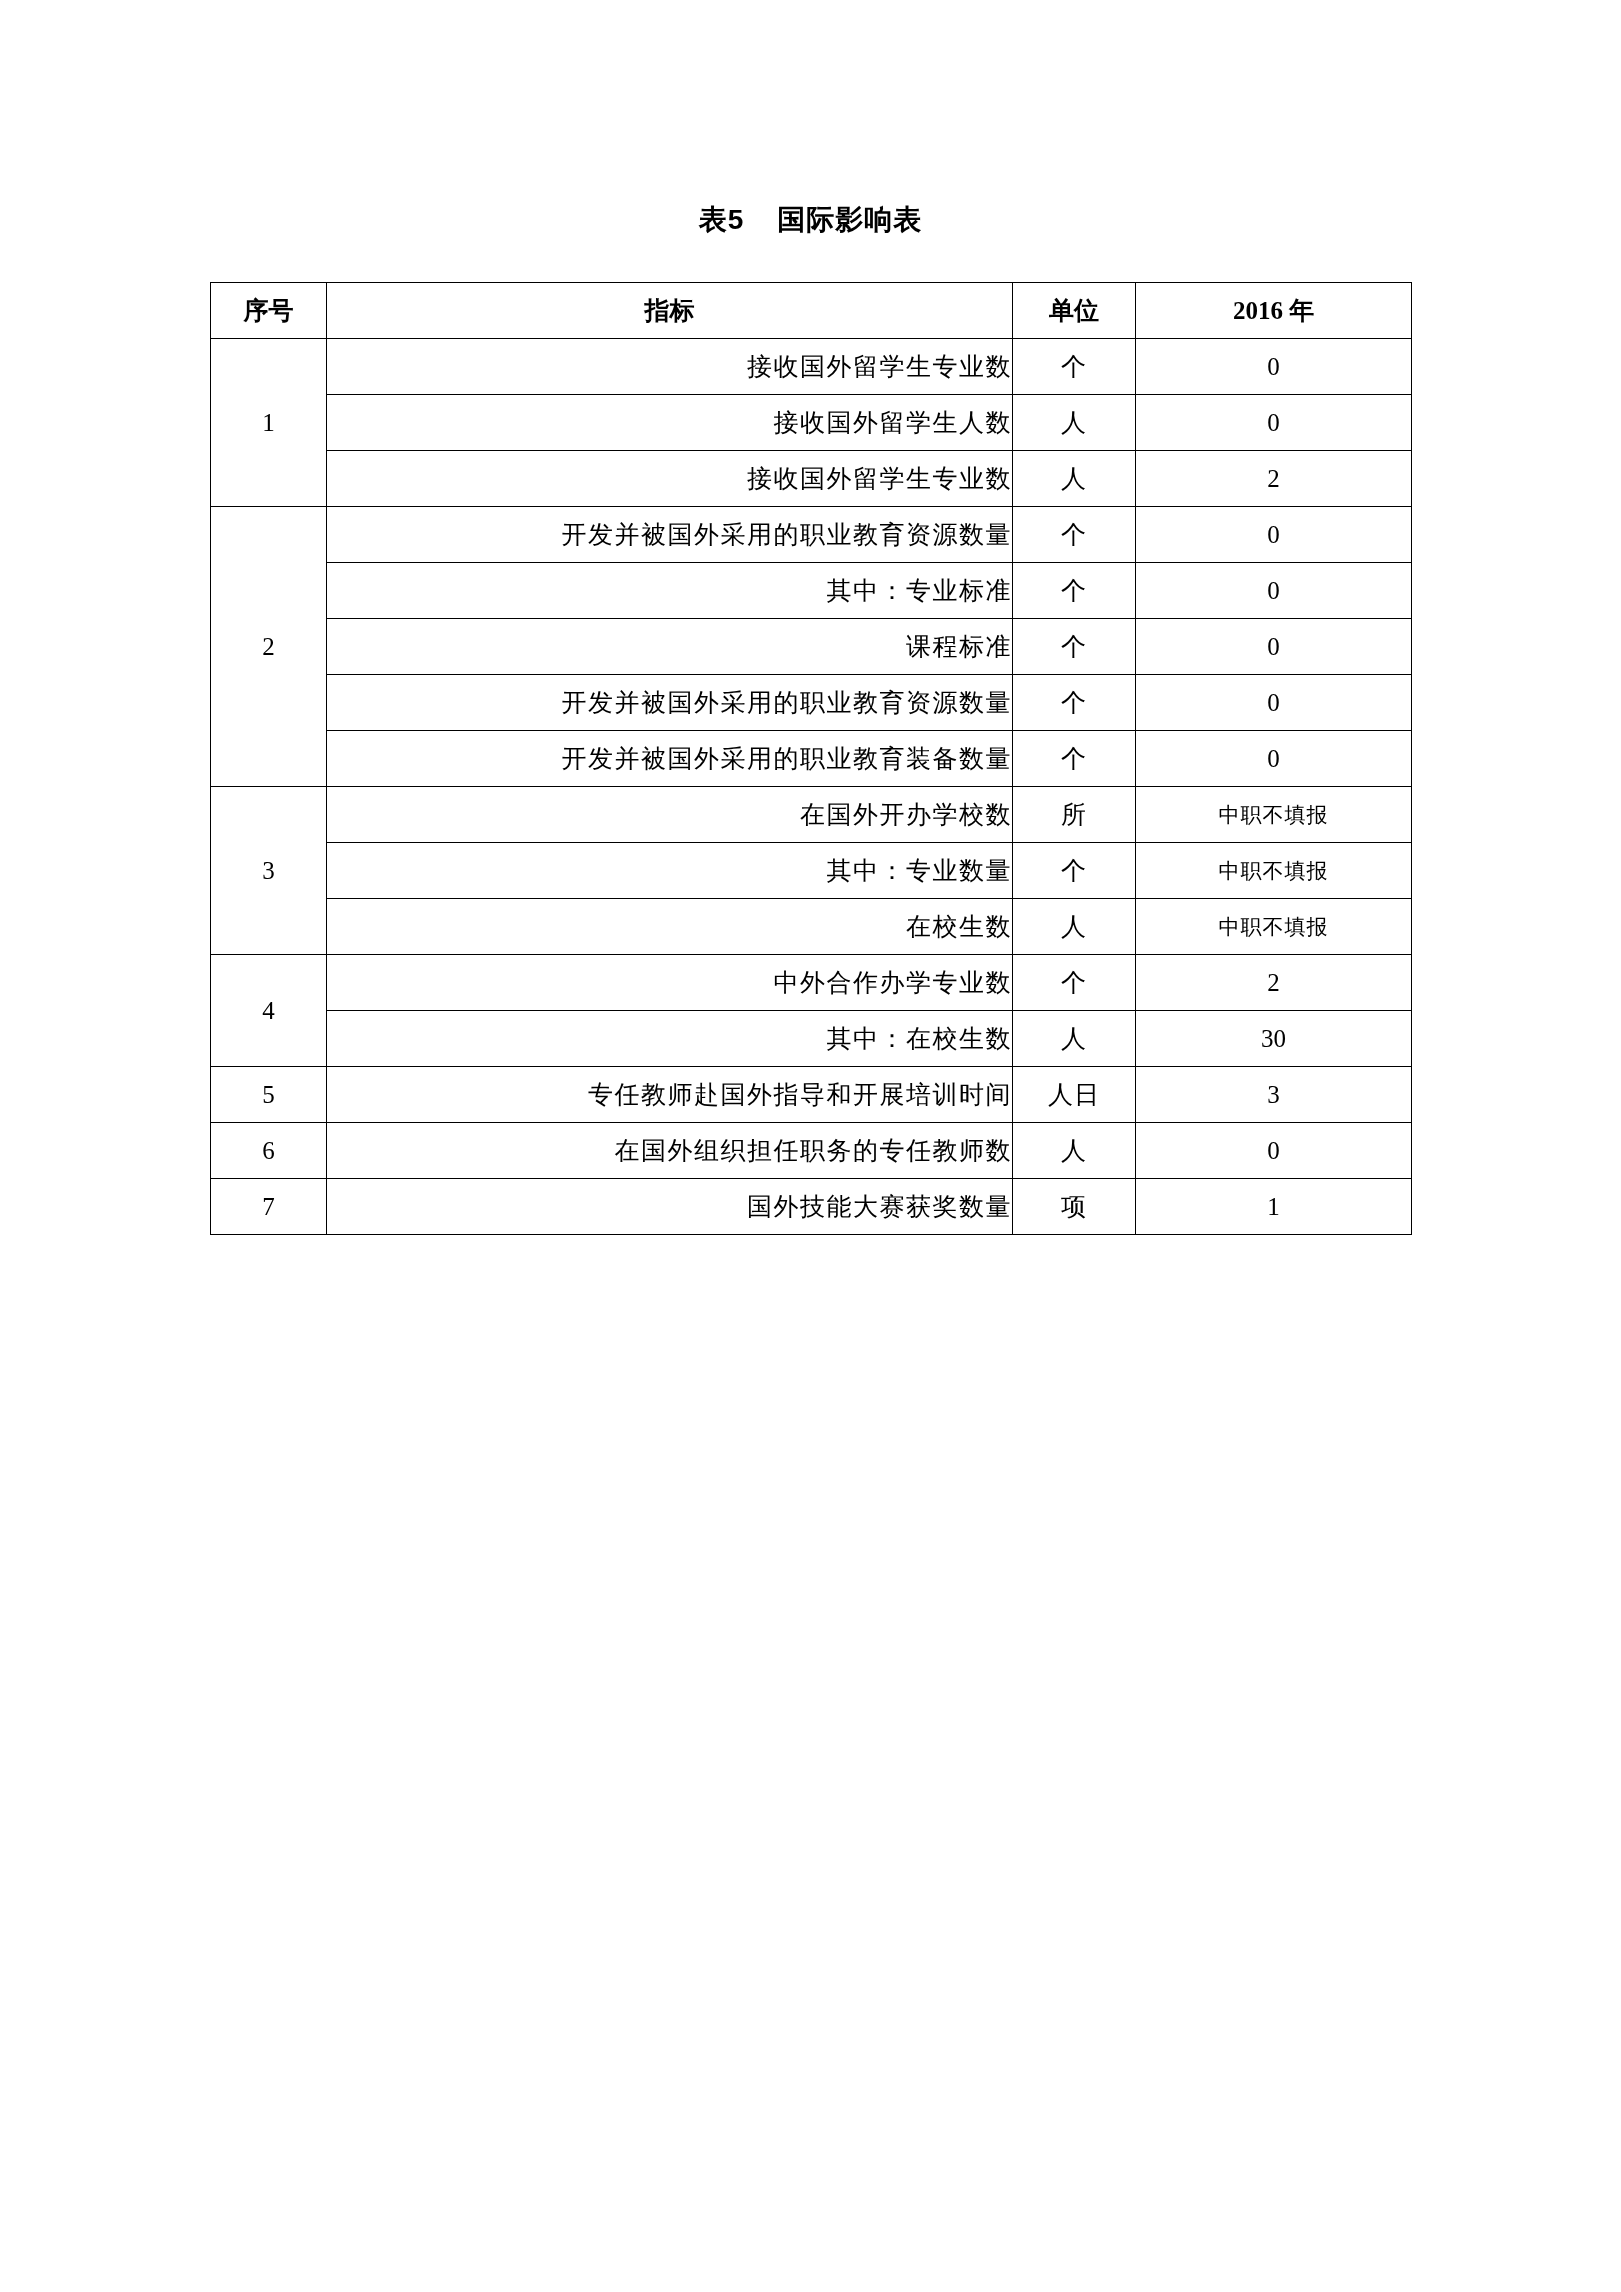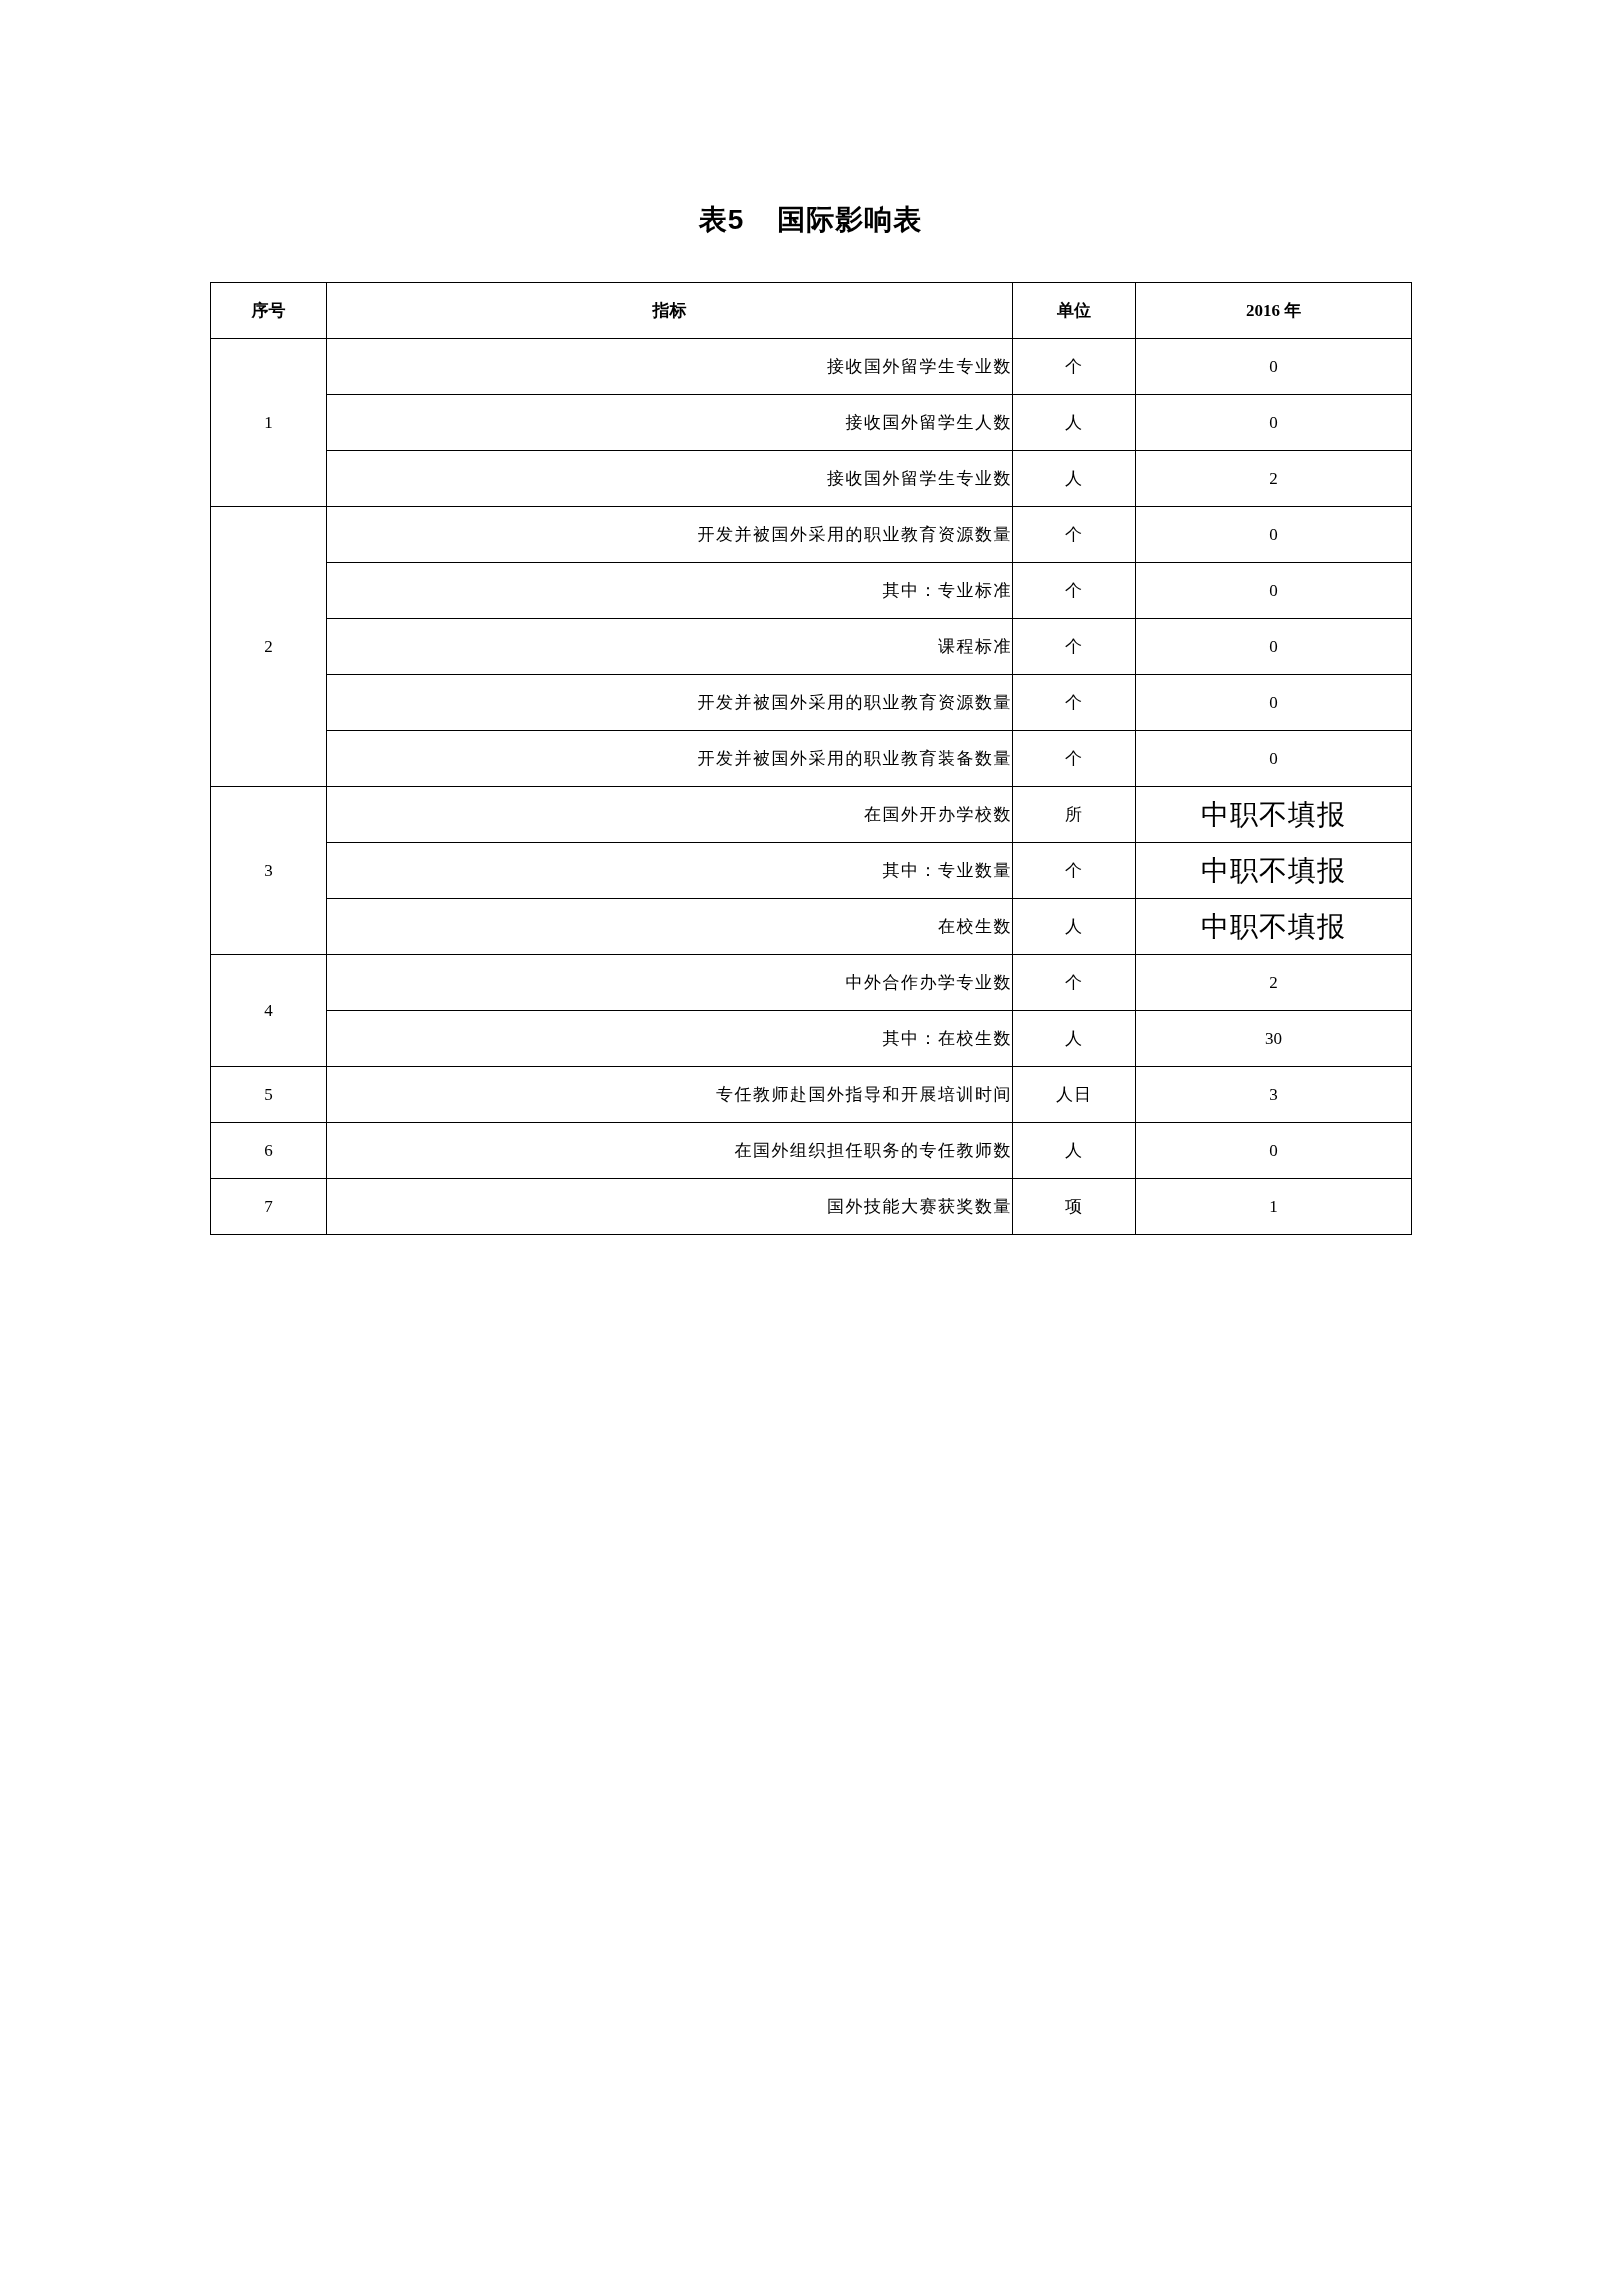--- a/index.html
+++ b/index.html
@@ -38,21 +38,21 @@
     margin: 43px auto 0 auto;
     width: 1201px;
   }
   table.data {
     border-collapse: collapse;
     width: 100%;
     table-layout: fixed;
   }
   table.data td, table.data th {
     border: 1.6px solid #000000;
-    font-size: 17px;
+    font-size: 25px;
     font-family: "Liberation Serif", serif;
     padding: 0;
     height: 55px;
     vertical-align: middle;
   }
   .col-no { width: 116px; }
   .col-ind { width: 686px; }
   .col-unit { width: 123px; }
   .col-val { width: 276px; }
 
@@ -80,21 +80,21 @@
     text-align: center;
     letter-spacing: 1px;
   }
   .val-cell {
     text-align: center;
     font-size: 22.5px;
     vertical-align: top;
     padding-top: 5.9px;
   }
   .val-cell.text {
-    font-size: 28px;
+    font-size: 21px;
     vertical-align: middle;
     padding-top: 0;
     letter-spacing: 1px;
   }
 </style>
 </head>
 <body>
 
 <div class="page">
 

